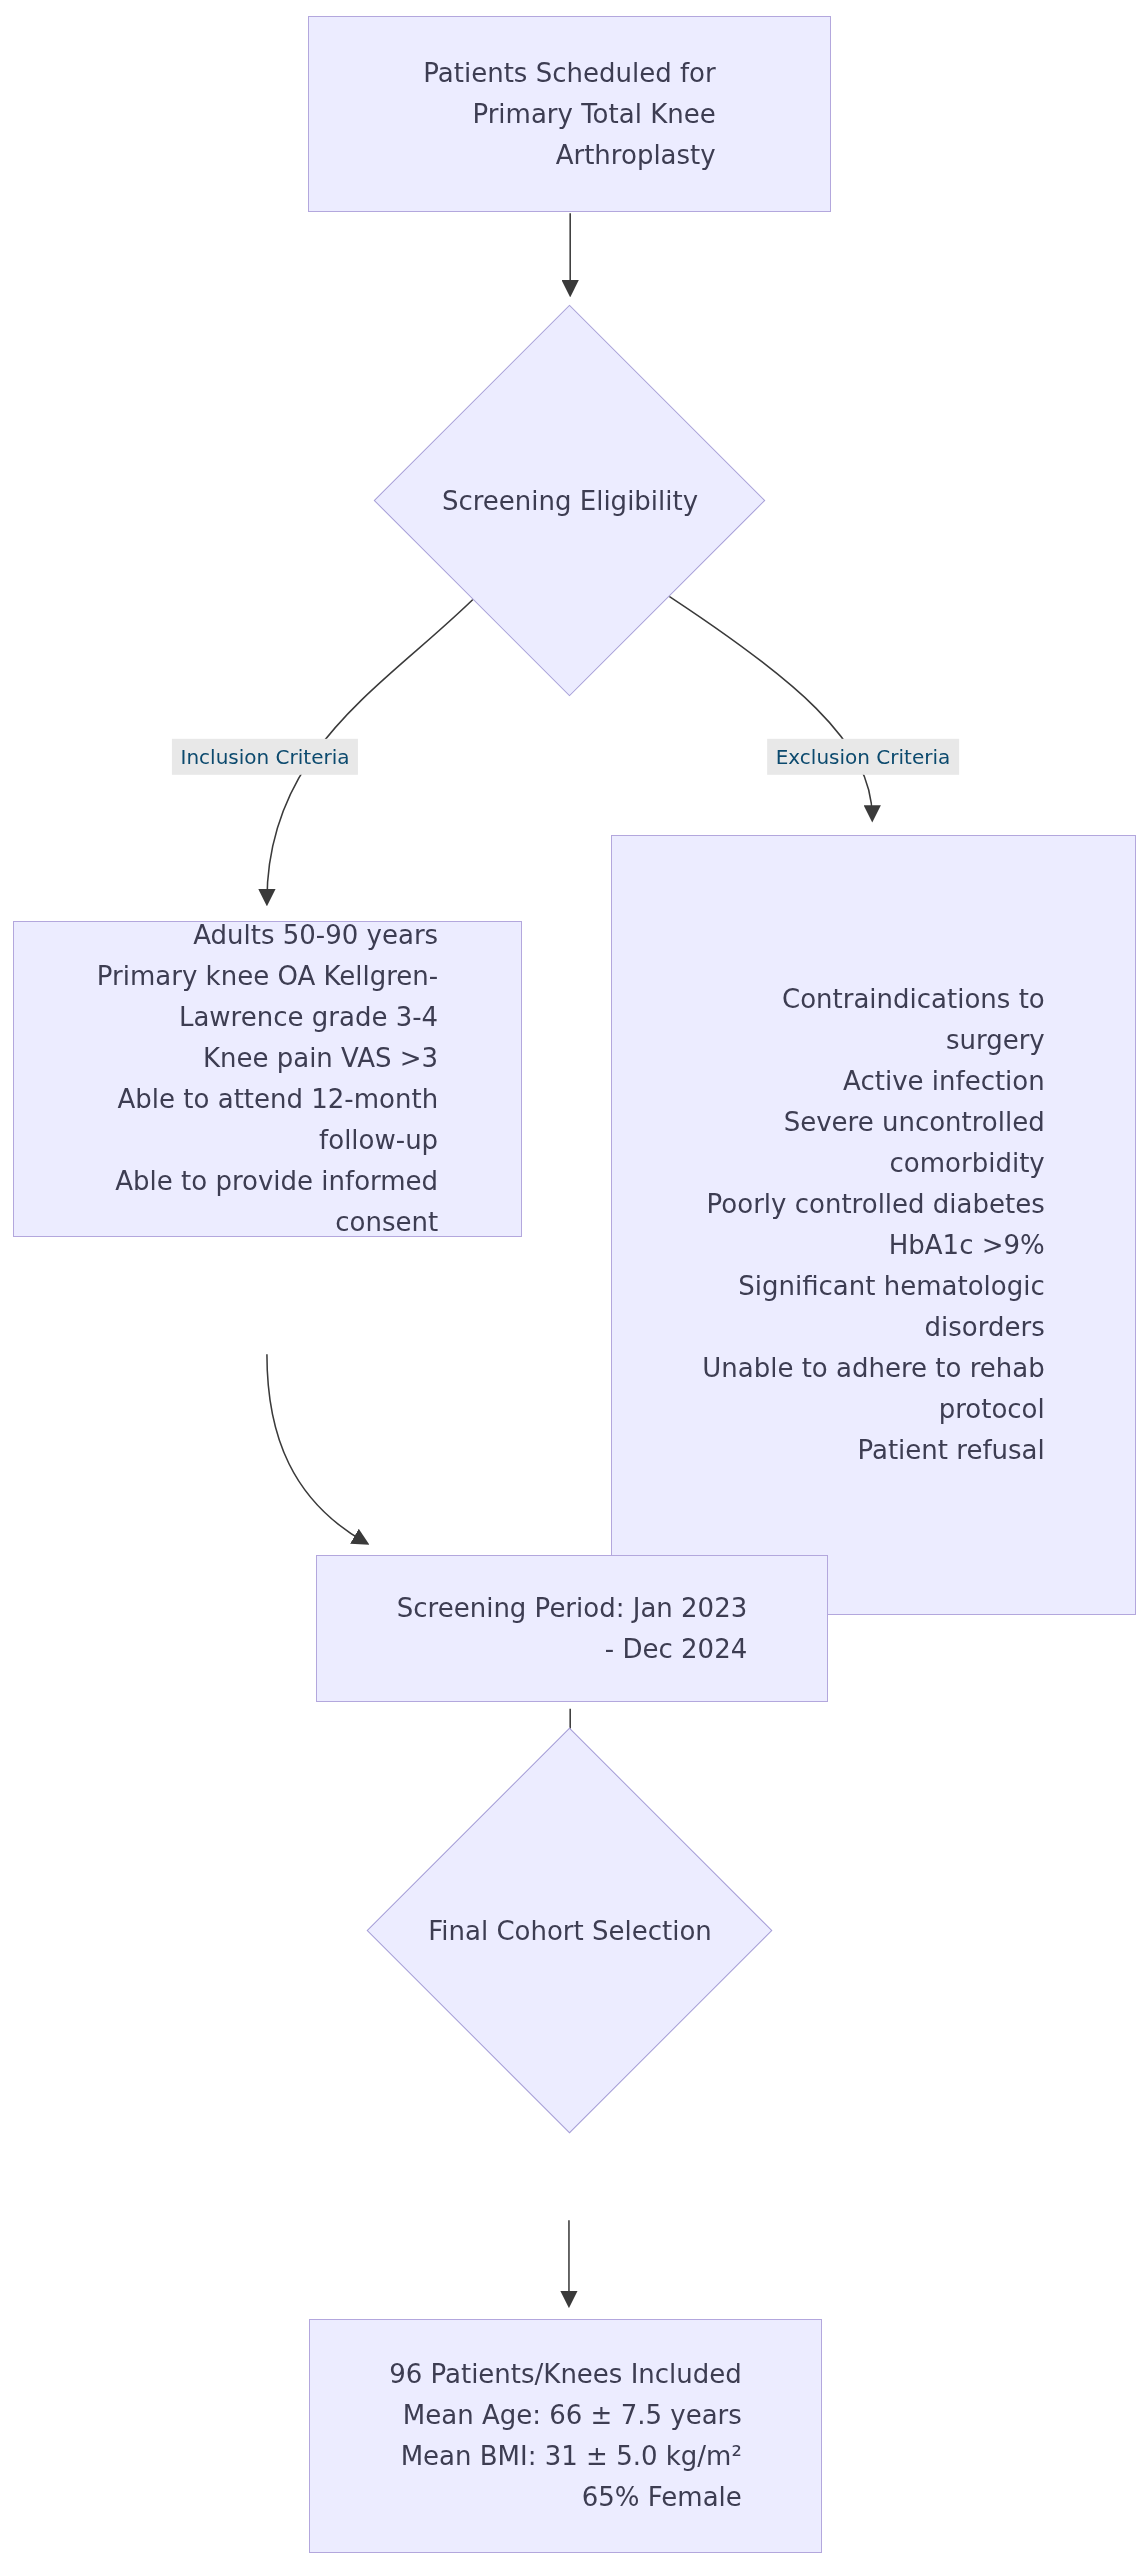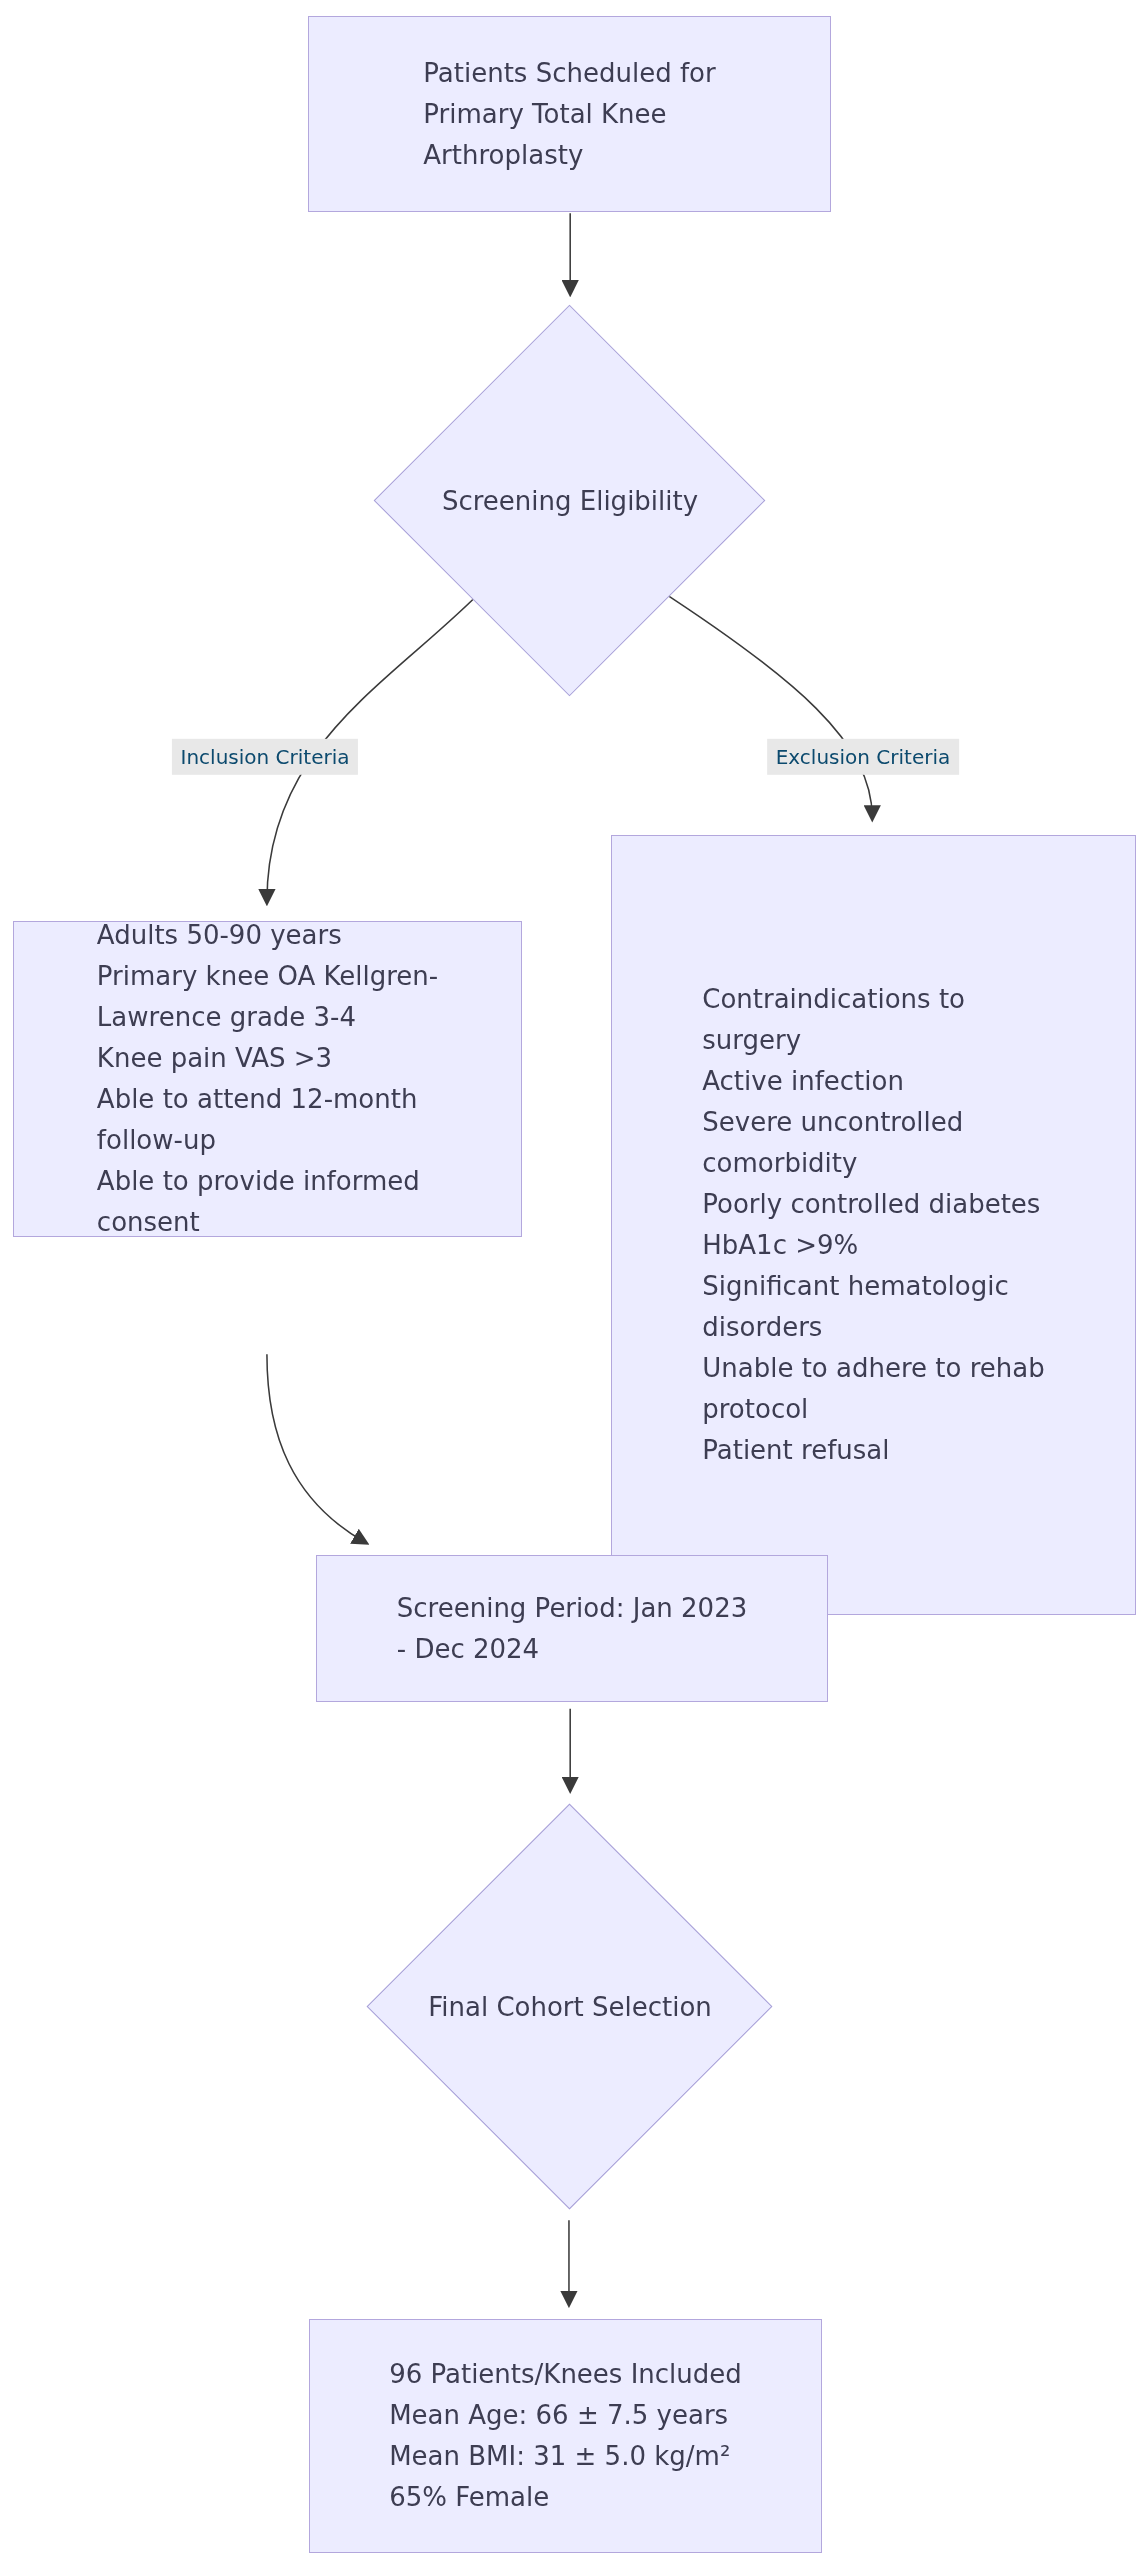--- a/index.html
+++ b/index.html
@@ -17,21 +17,21 @@
     width: 1141px; height: 2576px;
     pointer-events: none;
   }
   .node-rect {
     position: absolute;
     background: #ECECFF;
     border: 1.8px solid #b3a7dd;
     display: flex;
     align-items: center;
     justify-content: center;
-    text-align: left;
+    text-align: right;
     font-size: 26px;
     line-height: 41px;
     white-space: pre-line;
     box-sizing: border-box;
   }
   .diamond-wrap {
     position: absolute;
   }
   .diamond-shape {
     position: absolute;
@@ -109,21 +109,21 @@
 HbA1c &gt;9%
 Significant hematologic
 disorders
 Unable to adhere to rehab
 protocol
 Patient refusal</div>
 
   <div class="node-rect" style="left:316px; top:1555px; width:512px; height:147px;">Screening Period: Jan 2023
 - Dec 2024</div>
 
-  <div class="diamond-wrap" style="left:367px; top:1804px; width:406px; height:406px;">
+  <div class="diamond-wrap" style="left:367px; top:1728px; width:406px; height:406px;">
     <div class="diamond-shape" style="left:59px; top:59px; width:287px; height:287px;"></div>
     <div class="diamond-label">Final Cohort Selection</div>
   </div>
 
   <div class="node-rect" style="left:309px; top:2319px; width:513px; height:234px;">96 Patients/Knees Included
 Mean Age: 66 ± 7.5 years
 Mean BMI: 31 ± 5.0 kg/m²
 65% Female</div>
 
 </div>

